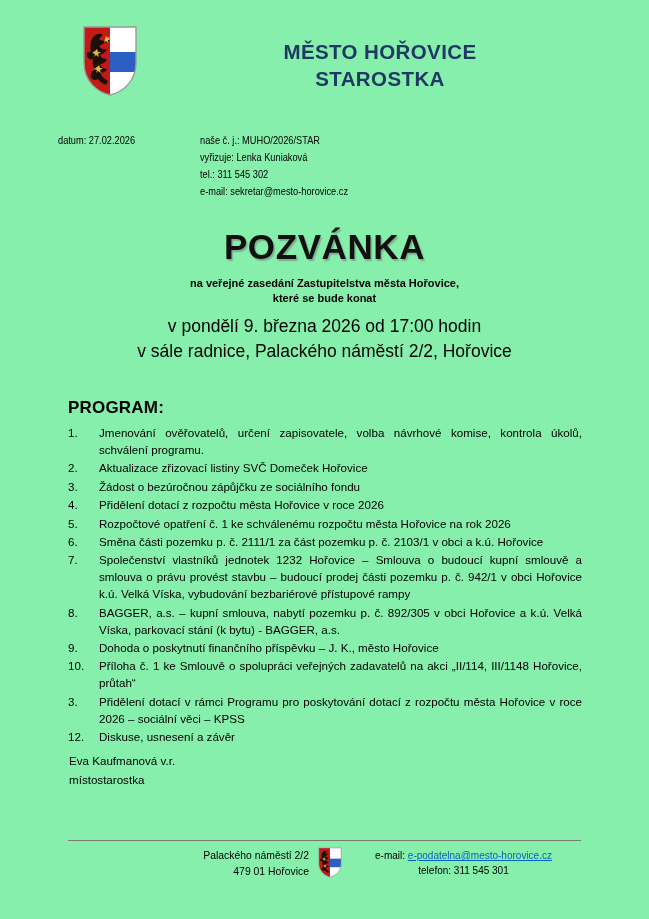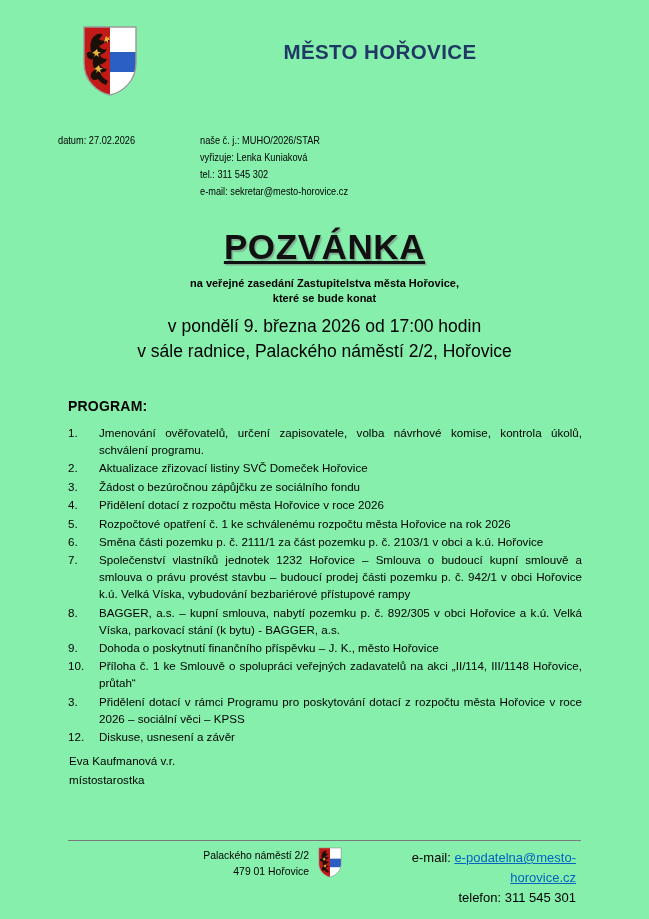--- a/index.html
+++ b/index.html
@@ -91,42 +91,41 @@
     width: 649px;
     text-align: center;
   }
   .invite-title {
     font-weight: bold;
     font-size: 35px;
     letter-spacing: 0.6px;
     line-height: 1.1;
     color: #111111;
     text-shadow: 1.5px 1.5px 1.2px rgba(120,120,120,0.55);
-    text-decoration: underline;
   }
   .invite-sub {
     font-weight: bold;
     font-size: 11px;
     line-height: 1.45;
     margin-top: 9px;
   }
   .invite-when {
     font-weight: normal;
     font-size: 17.5px;
     line-height: 1.42;
     margin-top: 7px;
   }
 
   
   .program-heading {
     position: absolute;
     left: 68px;
     top: 398px;
     font-weight: bold;
-    font-size: 14px;
+    font-size: 17px;
     letter-spacing: 0.2px;
   }
   .program-list {
     position: absolute;
     left: 68px;
     top: 425px;
     width: 514px;
     margin: 0;
     padding: 0;
     list-style: none;
@@ -185,22 +184,22 @@
     padding-top: 1px;
   }
   .crest-footer {
     width: 24px;
     height: 31px;
     margin: 0 9px;
     flex: none;
   }
   .footer-right {
     width: 225px;
-    text-align: right;
-    font-size: 13px;
+    text-align: center;
+    font-size: 10px;
     line-height: 1.52;
     padding-top: 1px;
   }
   .footer-right a,
   .footer-right .maillink {
     color: #0563C1;
     text-decoration: underline;
   }
 </style>
 </head>
@@ -231,20 +230,21 @@
             <path d="M13,26 L15,24 L16,27 L19,27 L16,29 L17,32 L14,30 L12,32 L13,29 L10,28 Z"></path>
             <path d="M15,42 L17,40 L18,43 L21,43 L18,45 L19,48 L16,46 L14,48 L15,45 L12,44 Z"></path>
           </g>
         </g>
         <path d="M2,2 L54,2 L54,38 C54,56 41,67 28,70 C15,67 2,56 2,38 Z" fill="none" stroke="#9a9a9a" stroke-width="1.4"></path>
       </svg>
     </span>
 
     <div class="org-block">
       <div class="org-line">MĚSTO HOŘOVICE</div>
+      <div class="org-line">STAROSTKA</div>
     </div>
   </div>
 
   <div class="meta">
     <div class="meta-date">datum: 27.02.2026</div>
     <div class="meta-right">
       <div class="mrow">naše č. j.: MUHO/2026/STAR</div>
       <div class="mrow">vyřizuje: Lenka Kuniaková</div>
       <div class="mrow">tel.: 311 545 302</div>
       <div class="mrow">e-mail: sekretar@mesto-horovice.cz</div>

